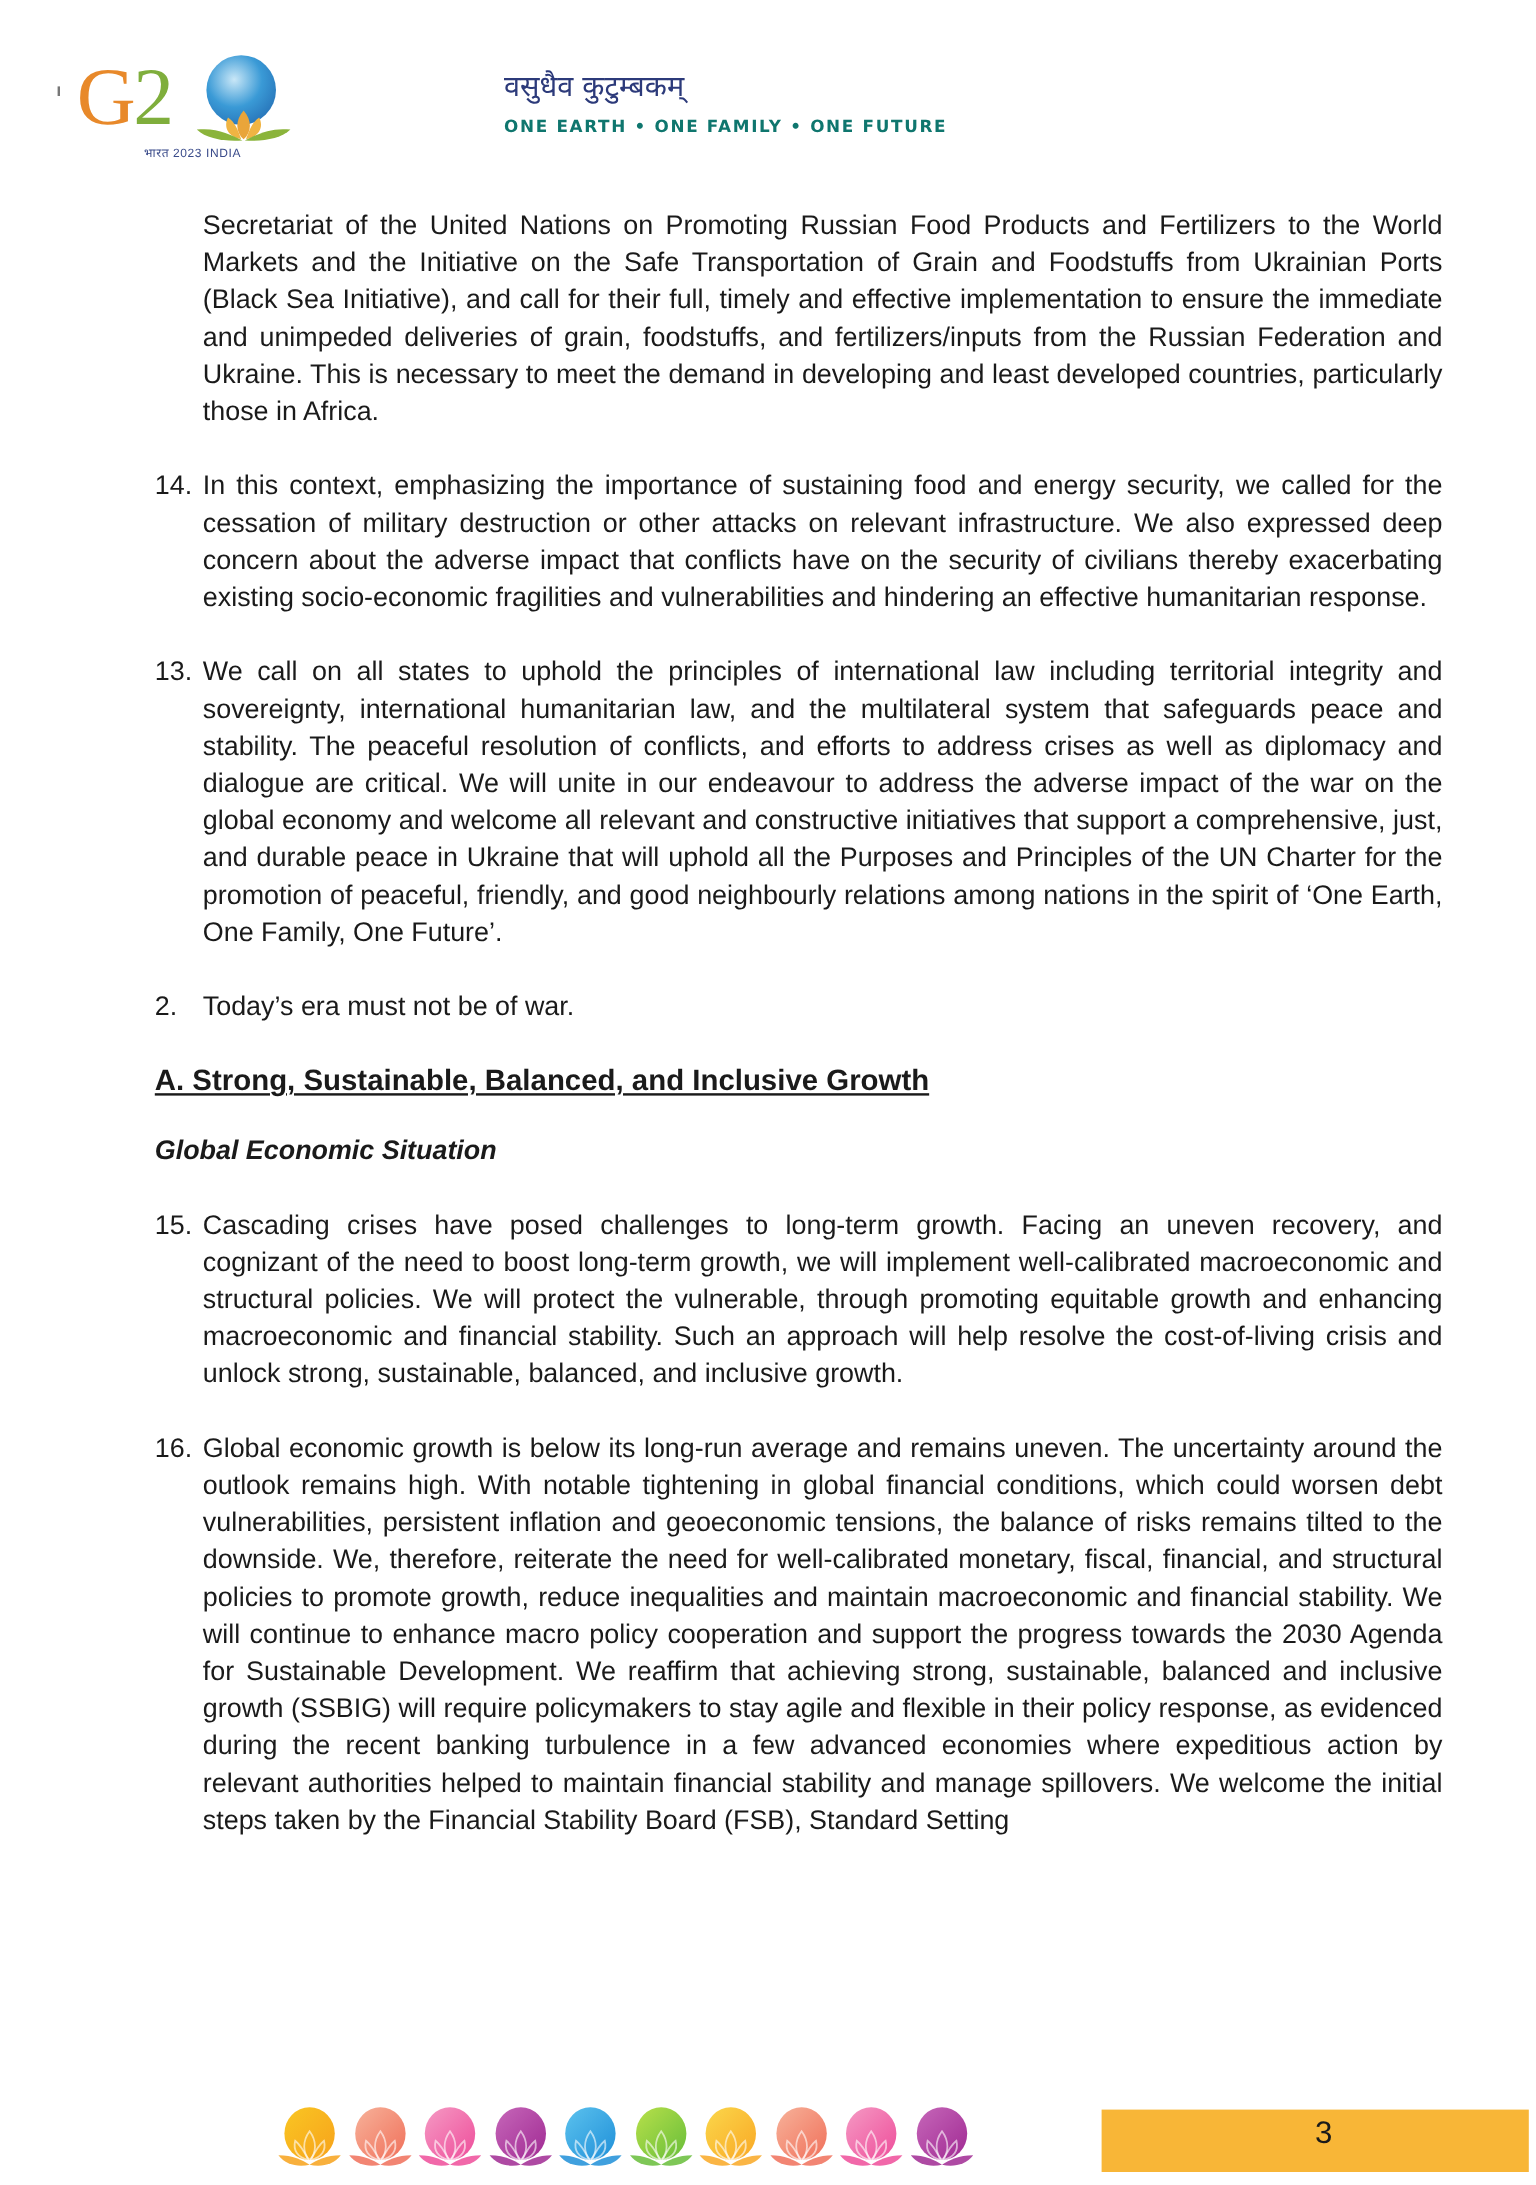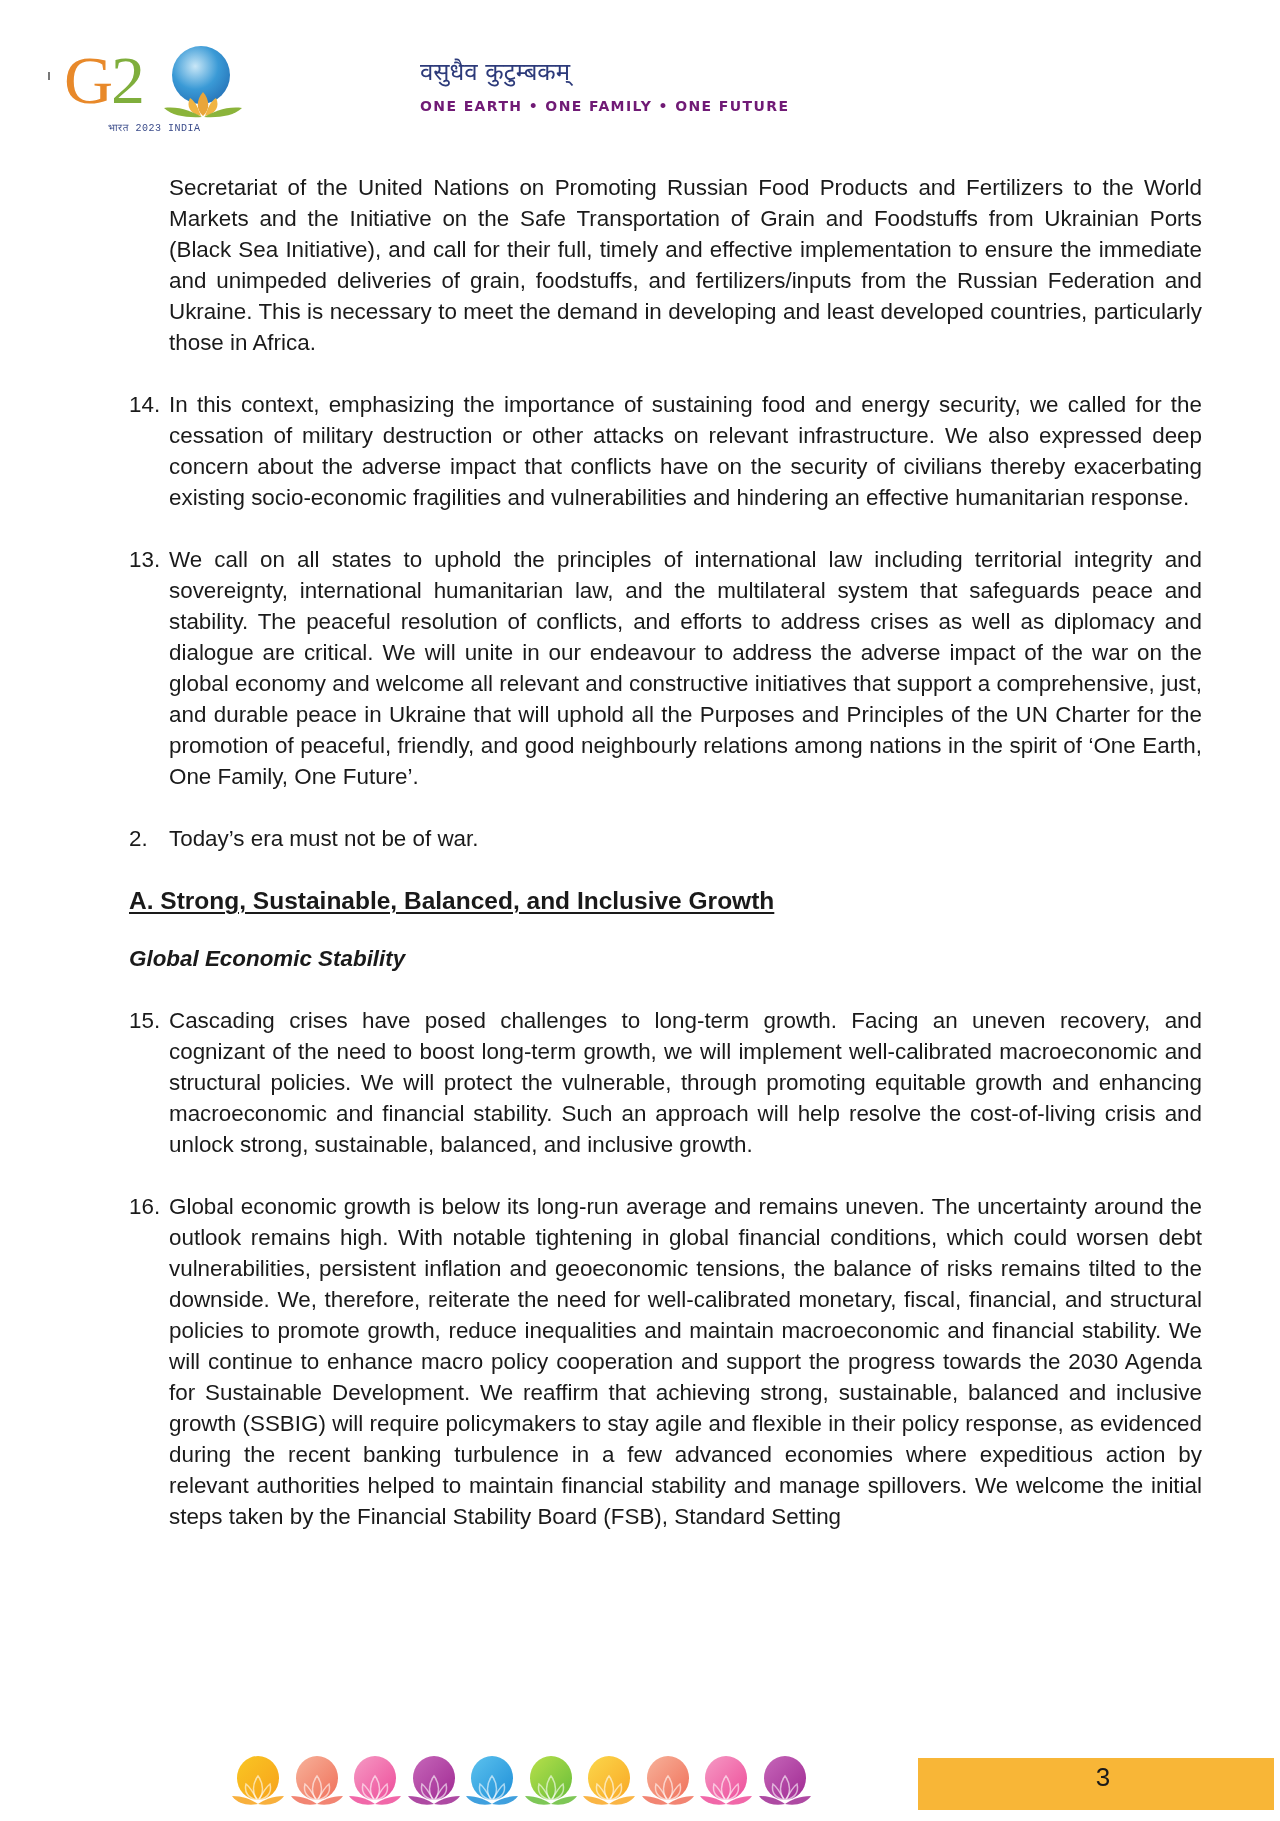--- a/index.html
+++ b/index.html
@@ -5,26 +5,26 @@
   html, body { margin: 0; padding: 0; background: #ffffff; }
   body { width: 1280px; height: 1821px; position: relative; overflow: hidden; font-family: "Liberation Sans", sans-serif; color: #1a1a1a; }
 
   
   .logo { position: absolute; left: 48px; top: 40px; width: 200px; height: 100px; }
   .logo .g2 { position: absolute; left: 16px; top: 0; font-family: Liberation Serif, serif; font-size: 68px; font-weight: 400; letter-spacing: -2px; line-height: 80px; }
   .logo .g2 .g { color: #e8892a; }
   .logo .g2 .two { color: #7fae3c; }
   .logo .globe { position: absolute; left: 124px; top: 6px; width: 58px; height: 58px; border-radius: 50%; background: radial-gradient(circle at 40% 35%, #c9e7f7 0%, #3a9ad6 45%, #1c5ea8 100%); }
   .logo .lotus-base { position: absolute; left: 112px; top: 50px; width: 86px; height: 28px; }
-  .logo .sub { position: absolute; left: 60px; top: 80px; font-family: Liberation Mono, monospace; font-size: 10px; color: #3a4b8a; letter-spacing: 0.5px; }
+  .logo .sub { position: absolute; left: 72px; top: 80px; font-family: Liberation Sans, sans-serif; font-size: 10px; color: #3a4b8a; letter-spacing: 0.5px; }
   .logo .tick { position: absolute; left: 0; top: 32px; width: 2px; height: 8px; background: #777; }
 
   .motto { position: absolute; left: 420px; top: 56px; width: 440px; }
   .motto .hindi { font-family: "DejaVu Serif", serif; font-size: 24px; color: #2c3a7a; line-height: 32px; }
-  .motto .eng { font-family: "DejaVu Sans", sans-serif; font-size: 14px; font-weight: bold; color: #701a75; letter-spacing: 1.4px; margin-top: 10px; }
+  .motto .eng { font-family: "DejaVu Sans", sans-serif; font-size: 14px; font-weight: bold; color: #0f766e; letter-spacing: 1.4px; margin-top: 10px; }
 
   
   .content { position: absolute; left: 129px; top: 172px; width: 1073px; }
   .para { font-size: 22.4px; line-height: 31px; text-align: justify; margin: 0; }
   .para.cont { padding-left: 40px; }
   .item { position: relative; padding-left: 40px; margin-top: 31px; }
   .item .num { position: absolute; left: 0; top: 0; font-size: 22.4px; line-height: 31px; }
   .item .txt { font-size: 22.4px; line-height: 31px; text-align: justify; }
 
   .section-head { margin-top: 31px; font-size: 24.5px; font-weight: bold; text-decoration: underline; text-decoration-thickness: 2px; text-underline-offset: 3px; line-height: 31px; }
@@ -72,21 +72,21 @@
     <span class="num">13.</span>
     <div class="txt">We call on all states to uphold the principles of international law including territorial integrity and sovereignty, international humanitarian law, and the multilateral system that safeguards peace and stability. The peaceful resolution of conflicts, and efforts to address crises as well as diplomacy and dialogue are critical. We will unite in our endeavour to address the adverse impact of the war on the global economy and welcome all relevant and constructive initiatives that support a comprehensive, just, and durable peace in Ukraine that will uphold all the Purposes and Principles of the UN Charter for the promotion of peaceful, friendly, and good neighbourly relations among nations in the spirit of ‘One Earth, One Family, One Future’.</div>
   </div>
 
   <div class="item">
     <span class="num">2.</span>
     <div class="txt">Today’s era must not be of war.</div>
   </div>
 
   <div class="section-head">A. Strong, Sustainable, Balanced, and Inclusive Growth</div>
-  <div class="sub-head">Global Economic Stability</div>
+  <div class="sub-head">Global Economic Situation</div>
 
   <div class="item">
     <span class="num">15.</span>
     <div class="txt">Cascading crises have posed challenges to long-term growth. Facing an uneven recovery, and cognizant of the need to boost long-term growth, we will implement well-calibrated macroeconomic and structural policies. We will protect the vulnerable, through promoting equitable growth and enhancing macroeconomic and financial stability. Such an approach will help resolve the cost-of-living crisis and unlock strong, sustainable, balanced, and inclusive growth.</div>
   </div>
 
   <div class="item">
     <span class="num">16.</span>
     <div class="txt">Global economic growth is below its long-run average and remains uneven. The uncertainty around the outlook remains high. With notable tightening in global financial conditions, which could worsen debt vulnerabilities, persistent inflation and geoeconomic tensions, the balance of risks remains tilted to the downside. We, therefore, reiterate the need for well-calibrated monetary, fiscal, financial, and structural policies to promote growth, reduce inequalities and maintain macroeconomic and financial stability. We will continue to enhance macro policy cooperation and support the progress towards the 2030 Agenda for Sustainable Development. We reaffirm that achieving strong, sustainable, balanced and inclusive growth (SSBIG) will require policymakers to stay agile and flexible in their policy response, as evidenced during the recent banking turbulence in a few advanced economies where expeditious action by relevant authorities helped to maintain financial stability and manage spillovers. We welcome the initial steps taken by the Financial Stability Board (FSB), Standard Setting</div>
   </div>

